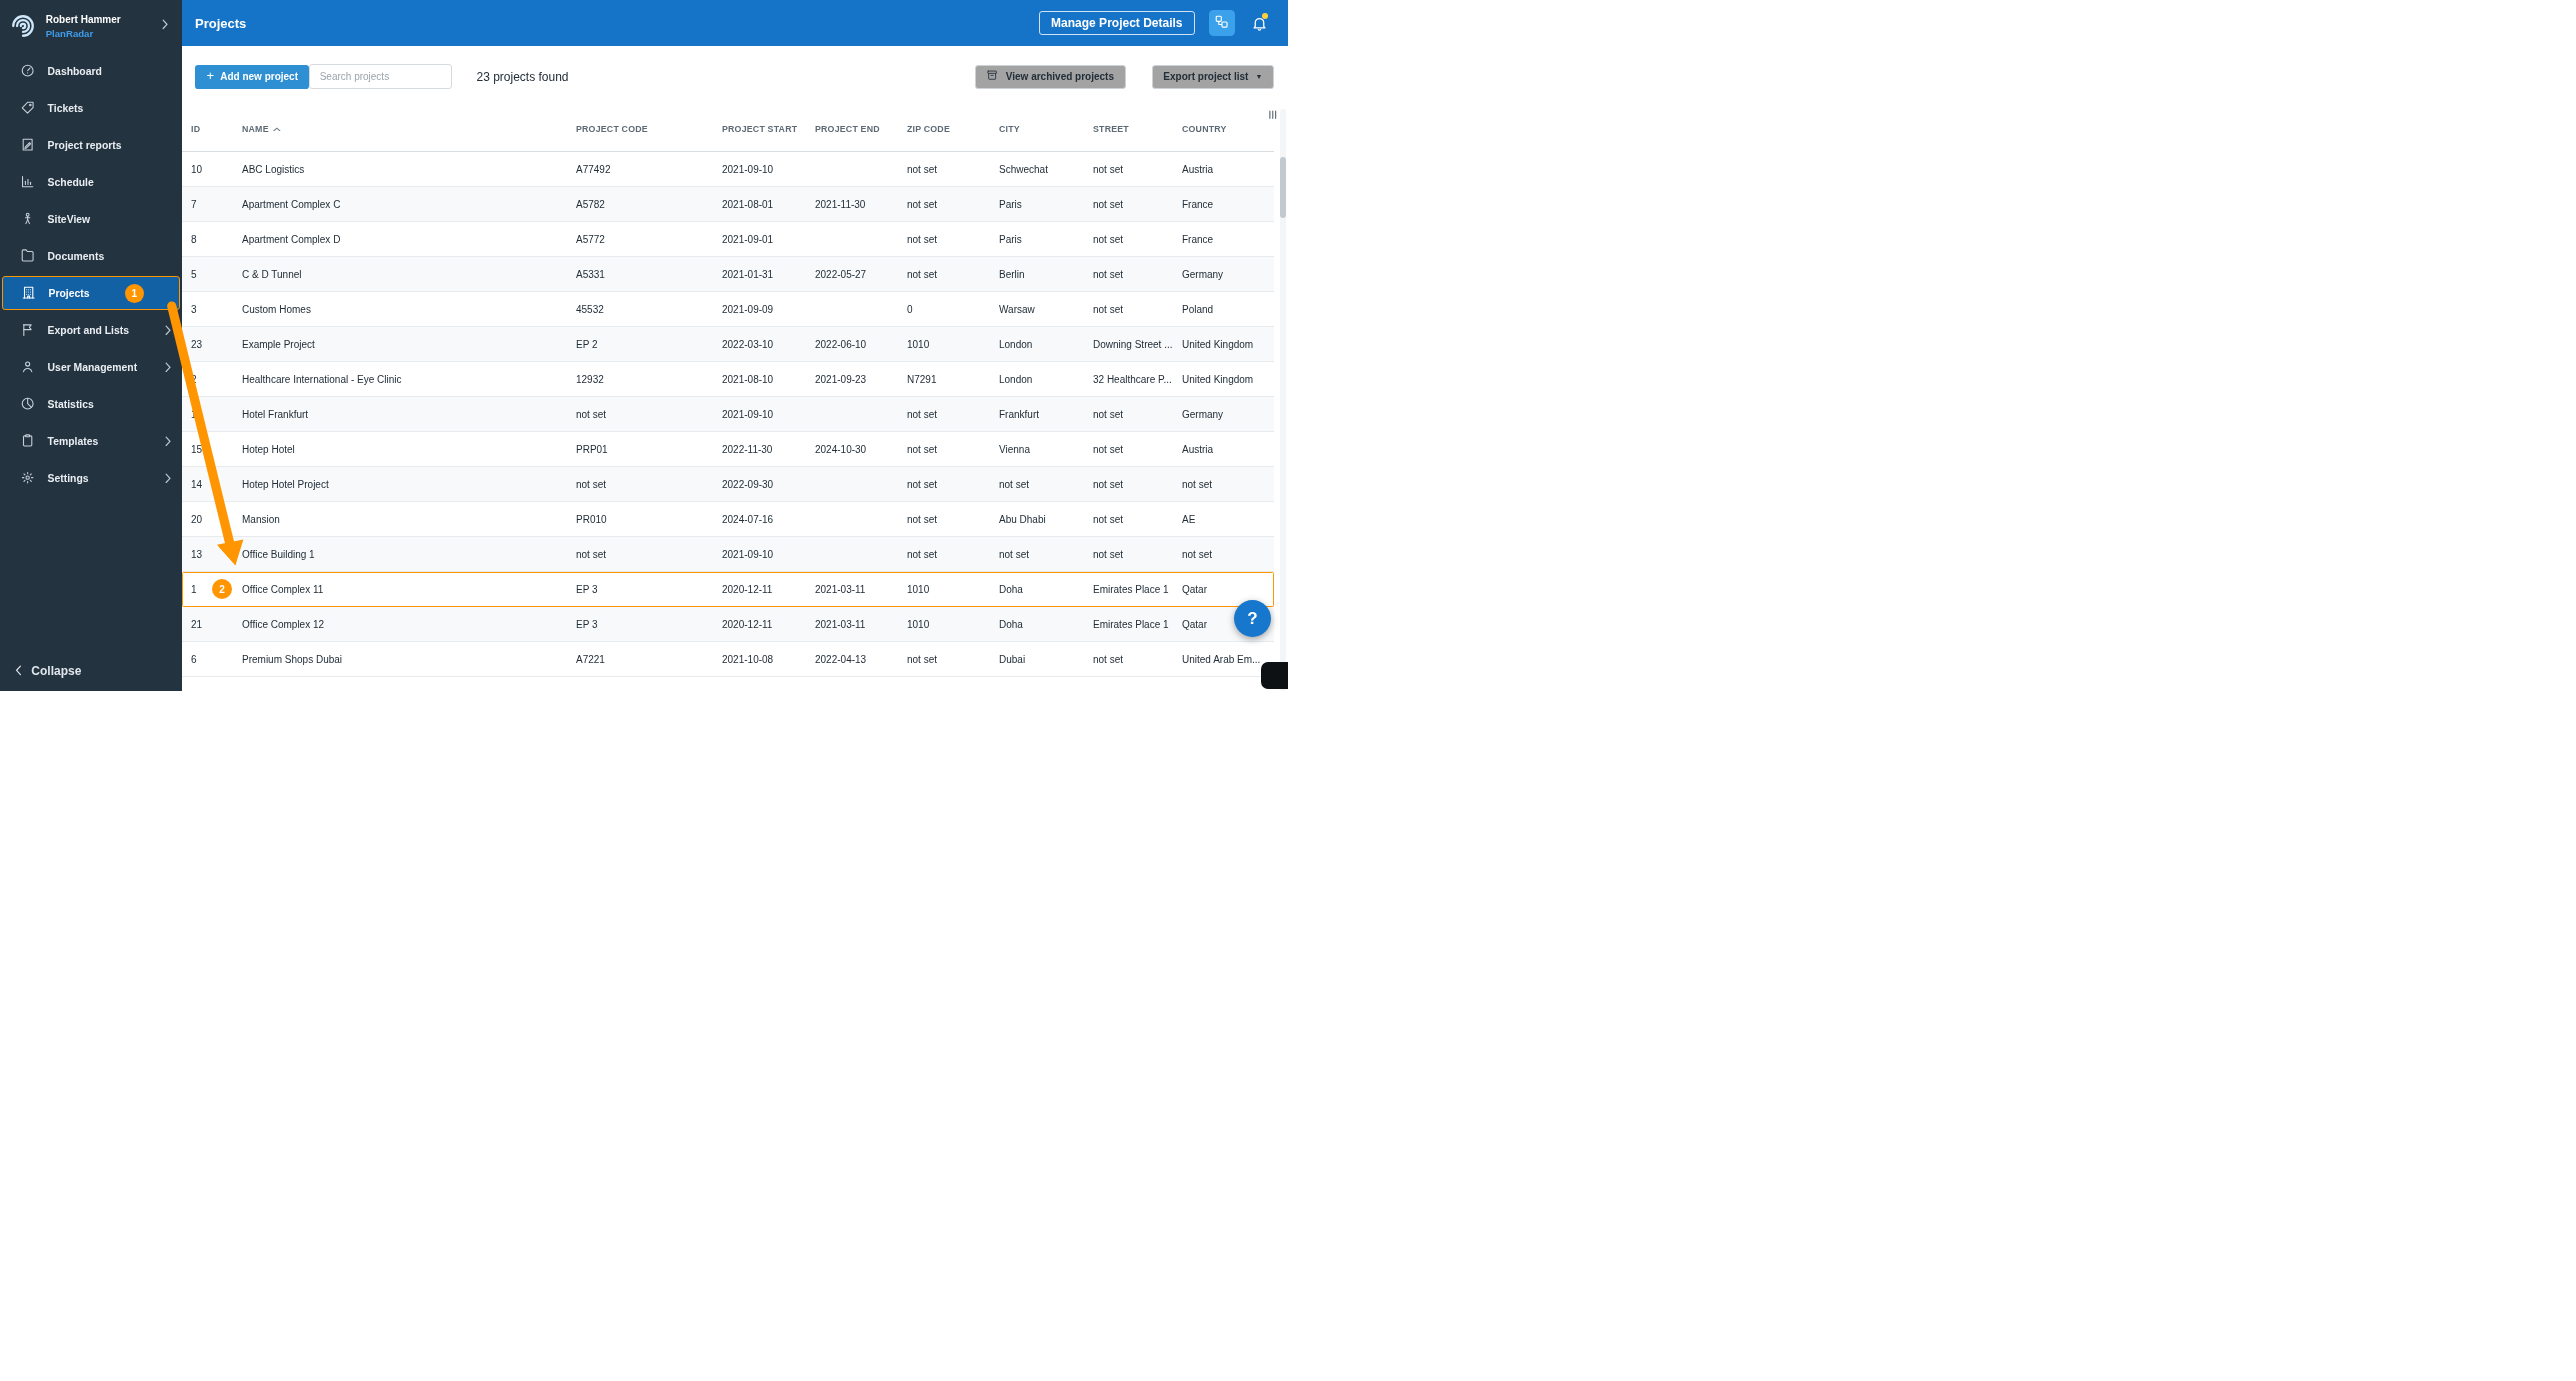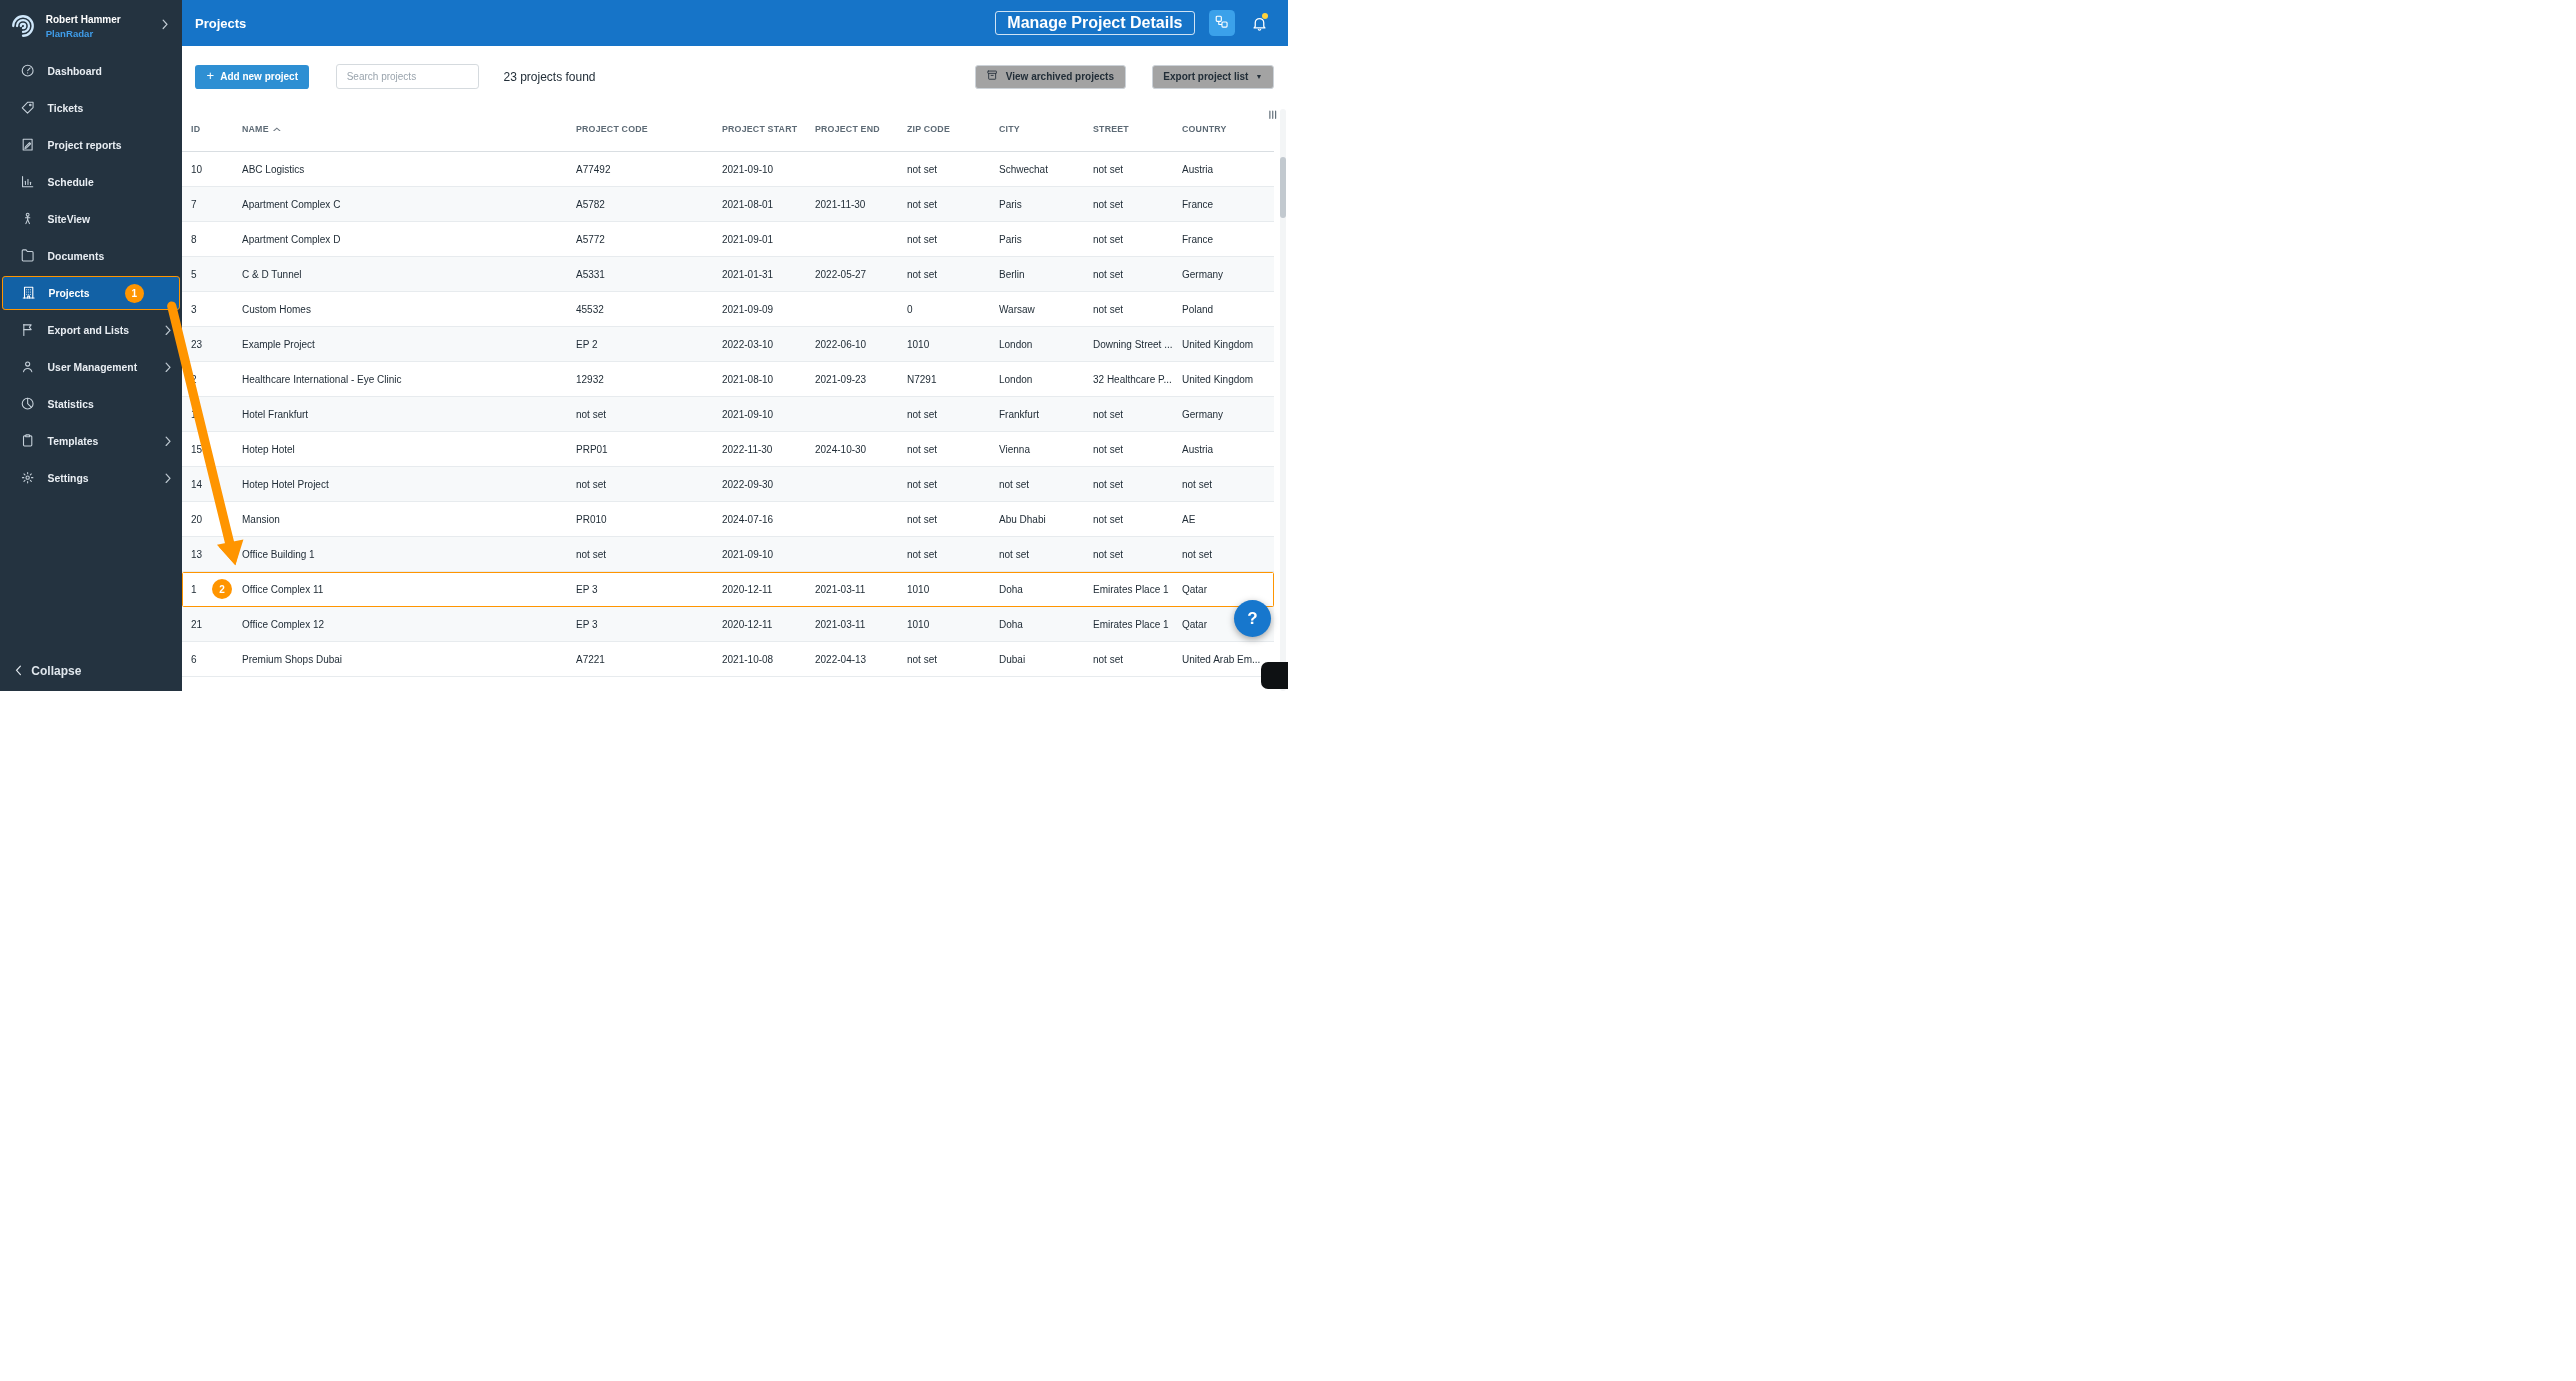--- a/index.html
+++ b/index.html
@@ -23,29 +23,29 @@
   .nav-item.active .nav-icon{color:#fff}
   .badge{width:19px;height:19px;border-radius:50%;background:#ff9500;color:#fff;font-size:10px;font-weight:700;display:flex;align-items:center;justify-content:center;margin-left:23px;flex:none}
   .nav-chevron{margin-left:auto;color:#bcc7cf;display:flex;align-items:center}
   .collapse-row{display:flex;align-items:center;gap:9px;height:41px;padding:0 15.3px;font-size:12px;font-weight:600;color:#dfe6ec;cursor:pointer}
   .collapse-row svg{display:block}
 
   
   .main{flex:1;display:flex;flex-direction:column;min-width:0;position:relative;background:#fff}
   .topbar{height:46px;background:#1674c8;display:flex;align-items:center;padding:0 19px 0 13px;gap:14px;color:#fff;flex:none}
   .topbar-title{font-size:13px;font-weight:700;flex:1}
-  .btn-outline-white{border:0.8px solid rgba(255,255,255,.8);border-radius:3.1px;background:transparent;color:#fff;font-size:16px;font-weight:600;height:24.5px;padding:0 11.5px;font-family:inherit;cursor:pointer}
+  .btn-outline-white{border:0.8px solid rgba(255,255,255,.8);border-radius:3.1px;background:transparent;color:#fff;font-size:12px;font-weight:600;height:24.5px;padding:0 11.5px;font-family:inherit;cursor:pointer}
   .app-btn{width:26px;height:26px;border-radius:4.6px;background:#3ba1ea;display:flex;align-items:center;justify-content:center;cursor:pointer;border:none}
   .bell{position:relative;width:20px;height:20px;cursor:pointer;display:flex;align-items:center;justify-content:center}
   .bell-dot{position:absolute;top:0;right:0.8px;width:6.1px;height:6.1px;border-radius:50%;background:#ffd23b}
 
   .toolbar{height:61px;display:flex;align-items:center;padding:0 14px 0 13px;background:#fff;flex:none}
   .btn-primary{height:24px;background:#2e8fd3;color:#fff;border:none;border-radius:3.1px;font-size:10px;font-weight:600;padding:0 11.5px;display:flex;align-items:center;gap:6.1px;font-family:inherit;cursor:pointer}
   .plus{font-size:13px;font-weight:400;line-height:1;margin-top:-1.5px}
-  .search{width:143px;height:25px;border:0.8px solid #d5dade;border-radius:3.1px;margin-left:27px;padding:0 9.2px;font-size:10px;color:#2b3540;font-family:inherit;outline:none}
+  .search{width:143px;height:25px;border:0.8px solid #d5dade;border-radius:3.1px;padding:0 9.2px;font-size:10px;color:#2b3540;font-family:inherit;outline:none}
   .search::placeholder{color:#9aa4ad}
   .count{font-size:12px;color:#222e38;margin-left:24px}
   .toolbar-spacer{flex:1}
   .btn-light{height:24px;background:#a3a3a3;border:0.8px solid #ccd2d8;border-radius:3.1px;font-size:10px;font-weight:600;color:#222e38;padding:0 10.7px;display:flex;align-items:center;gap:7px;font-family:inherit;cursor:pointer}
   .btn-light + .btn-light{margin-left:26px}
   .caret-down{font-size:7px;color:#222e38}
 
   
   .table{flex:1;position:relative;padding-right:14px;min-height:0}
   .thead,.trow{display:grid;grid-template-columns:51px 334px 146px 93px 92px 92px 94px 89px 1fr;align-items:center;padding-left:9px}

